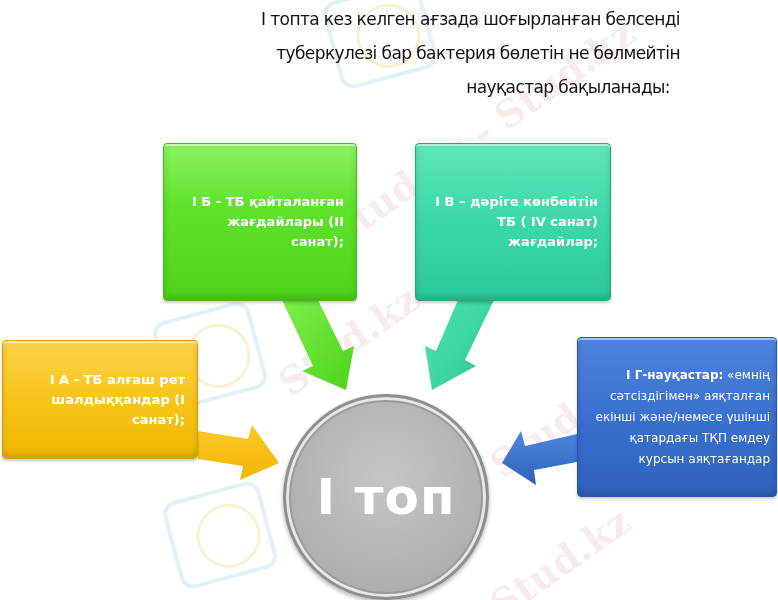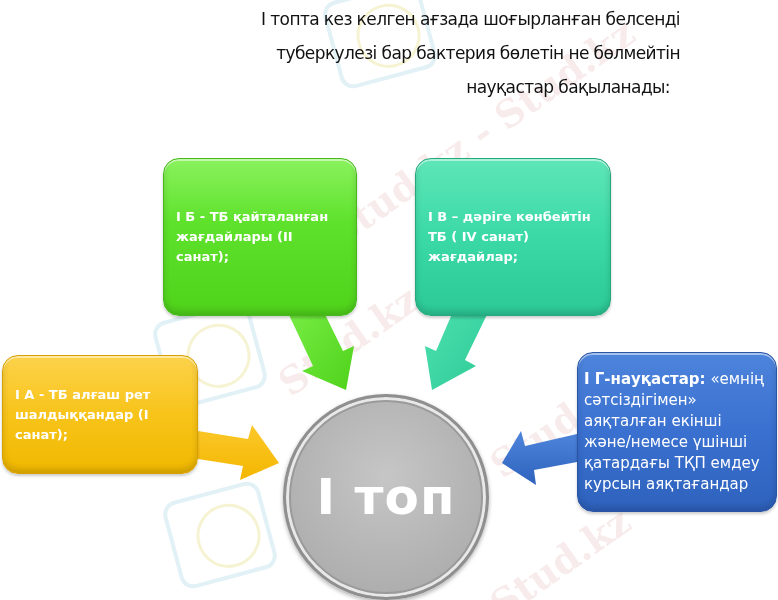--- a/index.html
+++ b/index.html
@@ -22,36 +22,35 @@
     .wm-logo {
       position: absolute; width: 100px; height: 90px; border: 4px solid rgba(170,215,230,0.35);
       border-radius: 14px; transform: rotate(-15deg); pointer-events: none;
     }
     .wm-logo::after {
       content: ""; position: absolute; left: 22px; top: 12px; width: 58px; height: 58px;
       border-radius: 50%; border: 3px solid rgba(230,220,130,0.35);
     }
 
     .box {
-      position: absolute; border-radius: 16px; color: #fff; font-weight: bold;
-      display: flex; align-items: center; justify-content: center; text-align: left;
+      position: absolute; border-radius: 4px; color: #fff; font-weight: bold;
+      display: flex; align-items: center; justify-content: center; text-align: right;
       font-family: "DejaVu Sans", "Liberation Sans", sans-serif;
       font-size: 13px; line-height: 20px; padding: 8px 12px;
       box-shadow: inset 0 2px 0 rgba(255,255,255,0.5), inset 0 -4px 6px rgba(0,0,0,0.15), 0 2px 3px rgba(0,0,0,0.2);
-      margin-top: 15px;
     }
     .box-green { left: 163px; top: 143px; width: 194px; height: 158px;
       background: linear-gradient(180deg, #8af25e 0%, #5fe22c 40%, #4fd21a 100%); border: 1px solid #47b81c; }
     .box-teal { left: 415px; top: 143px; width: 196px; height: 158px;
       background: linear-gradient(180deg, #5fe6b8 0%, #3ad9a6 50%, #2cc996 100%); border: 1px solid #26a87d; }
     .box-yellow { left: 2px; top: 340px; width: 196px; height: 119px;
       background: linear-gradient(180deg, #fcd24a 0%, #f8c41a 50%, #f0b800 100%); border: 1px solid #d8a000; }
     .box-blue { left: 577px; top: 337px; width: 200px; height: 160px;
       background: linear-gradient(180deg, #4d84dc 0%, #3a70cf 50%, #2e62bd 100%); border: 1px solid #2a55a6;
-      font-weight: normal; font-size: 15px; line-height: 21px; padding: 8px 6px; }
+      font-weight: normal; font-size: 12px; line-height: 21px; padding: 8px 6px; }
     .box-blue .bold { font-weight: bold; }
 
     .arrows { position: absolute; left: 0; top: 0; width: 778px; height: 600px; pointer-events: none; }
 
     .circle {
       position: absolute; left: 283px; top: 394px; width: 206px; height: 206px; border-radius: 50%;
       background: radial-gradient(circle at 50% 40%, #c6c6c6 0%, #b4b4b4 55%, #a6a6a6 100%);
       border: 3px solid #8f8f8f;
       box-shadow: inset 0 0 0 3px #e8e8e8, inset 0 0 0 5px #9a9a9a, 0 2px 4px rgba(0,0,0,0.3);
       display: flex; align-items: center; justify-content: center;

